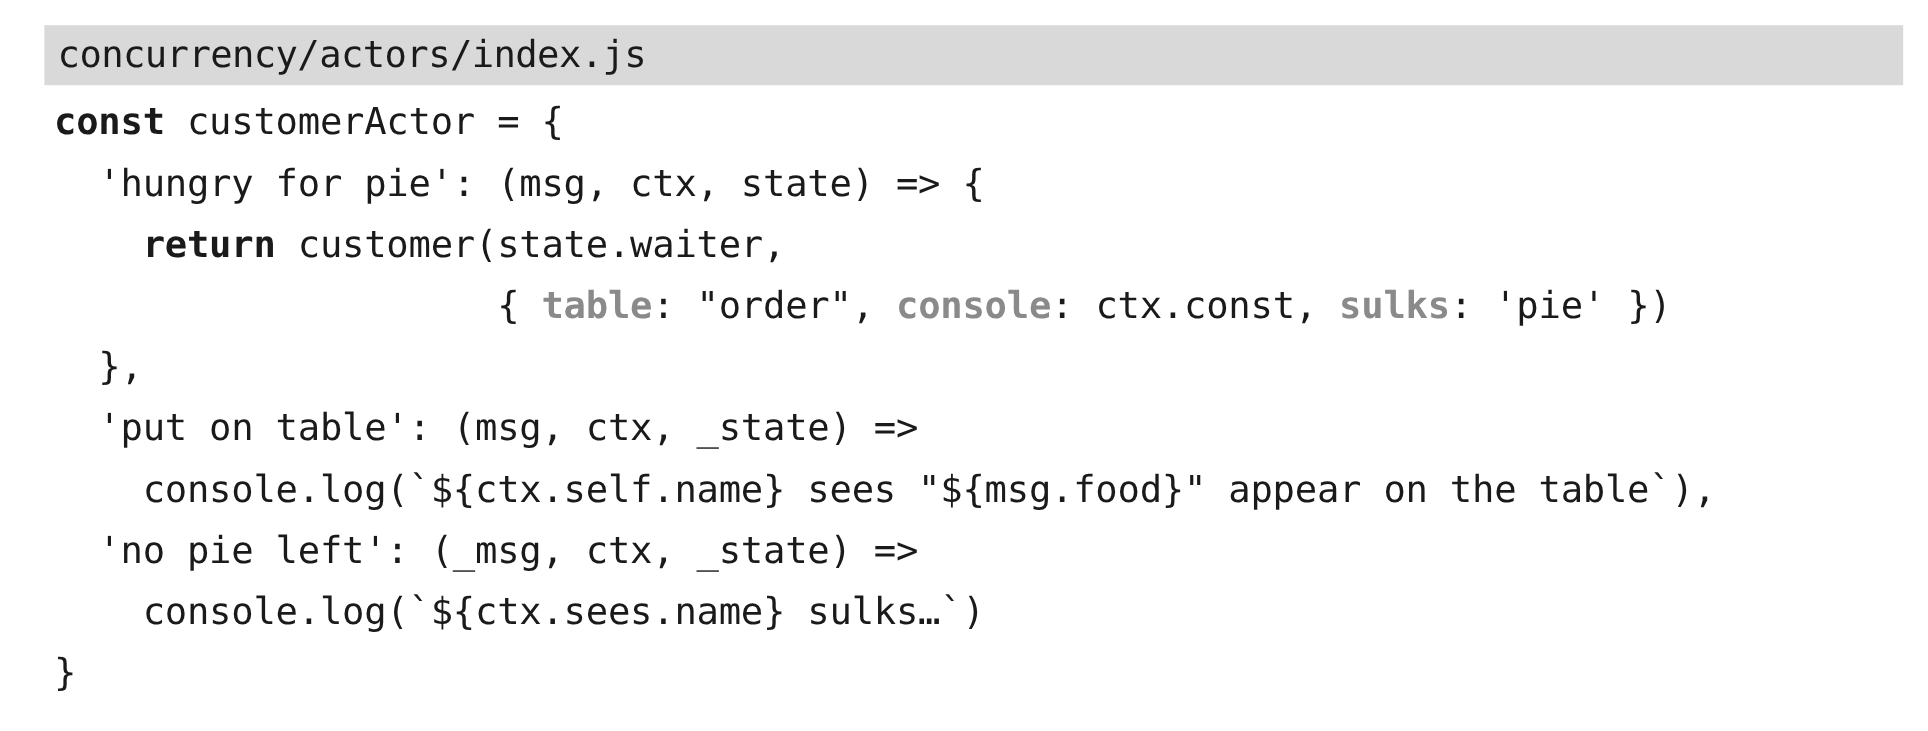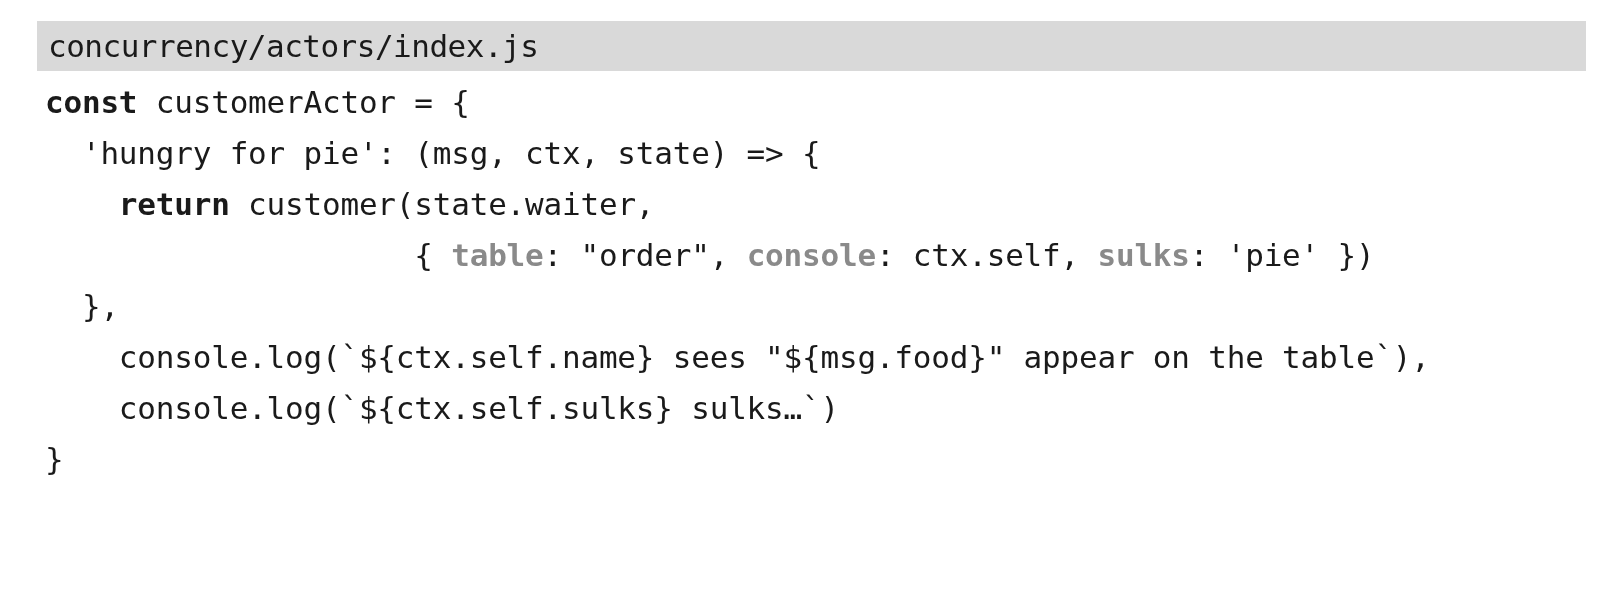--- a/index.html
+++ b/index.html
@@ -50,19 +50,21 @@
 <body>
 
 <div>
   <div class="filename-bar">
     <span>concurrency/actors/index.js</span>
   </div>
   <div class="code-block">
       <div class="code-line"><span class="seg-keyword">const</span><span class="seg-plain"> customerActor = {</span></div>
       <div class="code-line"><span class="seg-plain">  'hungry for pie': (msg, ctx, state) =&gt; {</span></div>
       <div class="code-line"><span class="seg-plain">    </span><span class="seg-keyword">return</span><span class="seg-plain"> customer(state.waiter,</span></div>
-      <div class="code-line"><span class="seg-plain">                    { </span><span class="seg-property">table</span><span class="seg-plain">: "order", </span><span class="seg-property">console</span><span class="seg-plain">: ctx.self, </span><span class="seg-property">sulks</span><span class="seg-plain">: 'pie' })</span></div>
+      <div class="code-line"><span class="seg-plain">                    { </span><span class="seg-property">table</span><span class="seg-plain">: "order", </span><span class="seg-property">console</span><span class="seg-plain">: ctx.const, </span><span class="seg-property">sulks</span><span class="seg-plain">: 'pie' })</span></div>
       <div class="code-line"><span class="seg-plain">  },</span></div>
+      <div class="code-line"><span class="seg-plain">  'put on table': (msg, ctx, _state) =&gt;</span></div>
       <div class="code-line"><span class="seg-plain">    console.log(`${ctx.self.name} sees "${msg.food}" appear on the table`),</span></div>
-      <div class="code-line"><span class="seg-plain">    console.log(`${ctx.self.sulks} sulks…`)</span></div>
+      <div class="code-line"><span class="seg-plain">  'no pie left': (_msg, ctx, _state) =&gt;</span></div>
+      <div class="code-line"><span class="seg-plain">    console.log(`${ctx.sees.name} sulks…`)</span></div>
       <div class="code-line"><span class="seg-plain">}</span></div>
     </div>
 </div>
 
 </body></html>

